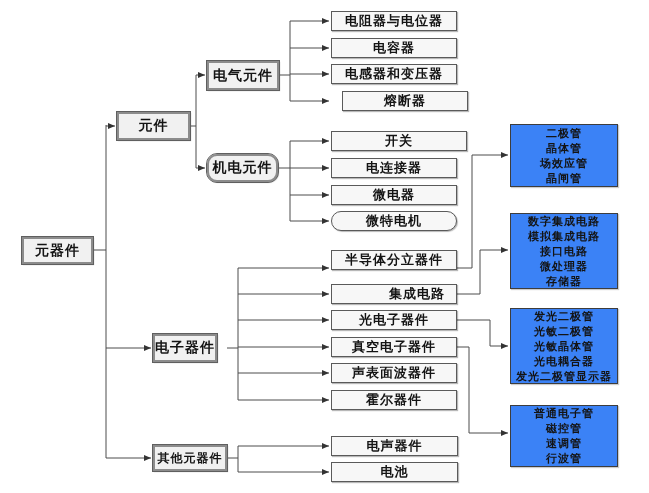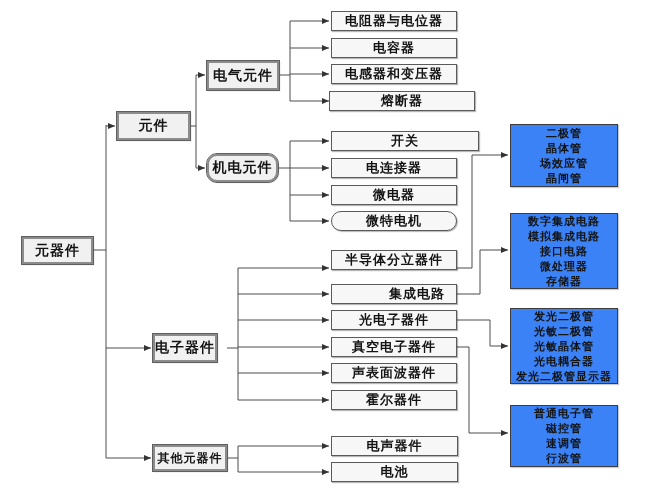--- a/index.html
+++ b/index.html
@@ -109,23 +109,23 @@
   <div class="box parent" style="left:117px;top:112px;width:73px;height:28px;">元件</div>
   <div class="box parent" style="left:153px;top:334px;width:64px;height:28px;">电子器件</div>
   <div class="box parent" style="left:153px;top:445px;width:74px;height:26px;font-size:12px;">其他元器件</div>
 
   <div class="box parent" style="left:207px;top:61px;width:72px;height:29px;">电气元件</div>
   <div class="box parent" style="left:207px;top:154px;width:71px;height:28px;border-radius:10px;">机电元件</div>
 
   <div class="box leaf" style="left:331px;top:11px;width:126px;height:20px;">电阻器与电位器</div>
   <div class="box leaf" style="left:331px;top:38px;width:126px;height:20px;">电容器</div>
   <div class="box leaf" style="left:331px;top:64px;width:126px;height:20px;">电感器和变压器</div>
-  <div class="box leaf" style="left:329px;top:91px;width:146px;height:20px;">熔断器</div>
+  <div class="box leaf" style="left:342px;top:91px;width:126px;height:20px;">熔断器</div>
 
-  <div class="box leaf" style="left:331px;top:131px;width:148px;height:20px;">开关</div>
+  <div class="box leaf" style="left:331px;top:131px;width:136px;height:20px;">开关</div>
   <div class="box leaf" style="left:331px;top:158px;width:126px;height:20px;">电连接器</div>
   <div class="box leaf" style="left:331px;top:185px;width:126px;height:20px;">微电器</div>
   <div class="box leaf" style="left:331px;top:211px;width:126px;height:20px;border-radius:10px;">微特电机</div>
 
   <div class="box leaf" style="left:331px;top:250px;width:126px;height:20px;">半导体分立器件</div>
   <div class="box leaf" style="left:331px;top:284px;width:126px;height:20px;padding-left:46px;">集成电路</div>
   <div class="box leaf" style="left:331px;top:310px;width:126px;height:20px;">光电子器件</div>
   <div class="box leaf" style="left:331px;top:337px;width:126px;height:20px;">真空电子器件</div>
   <div class="box leaf" style="left:331px;top:363px;width:126px;height:20px;">声表面波器件</div>
   <div class="box leaf" style="left:331px;top:390px;width:126px;height:20px;">霍尔器件</div>

